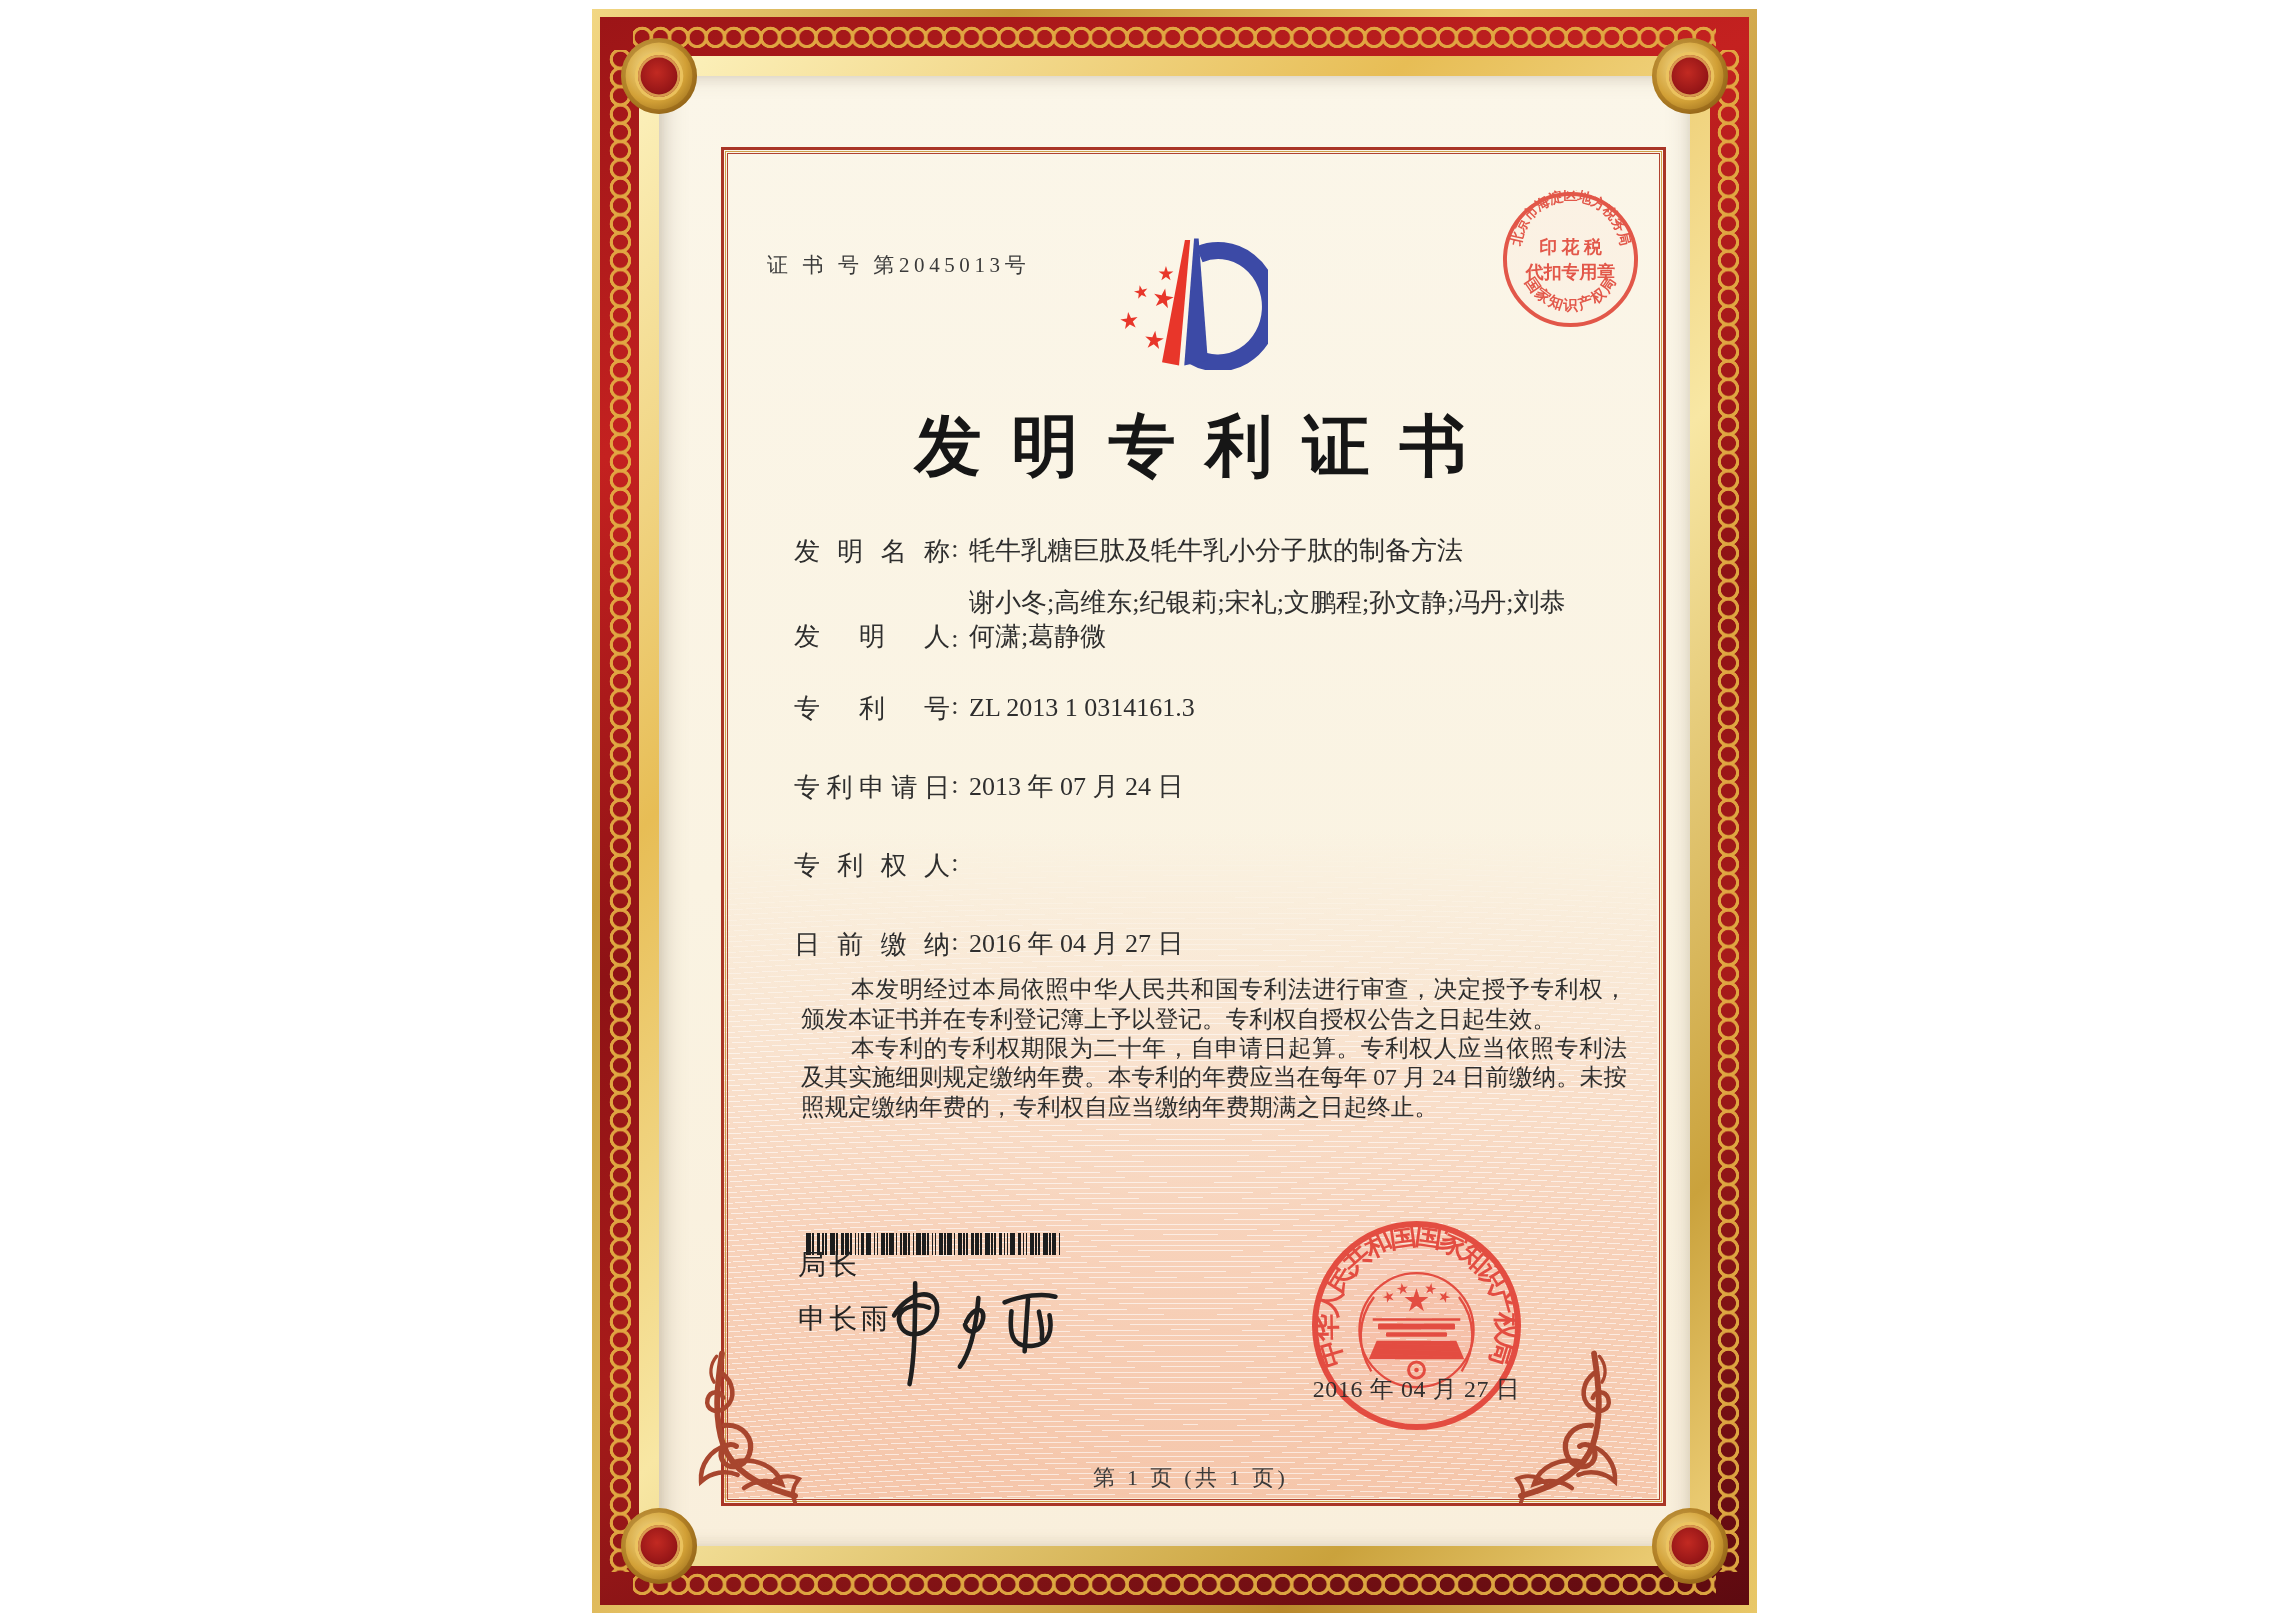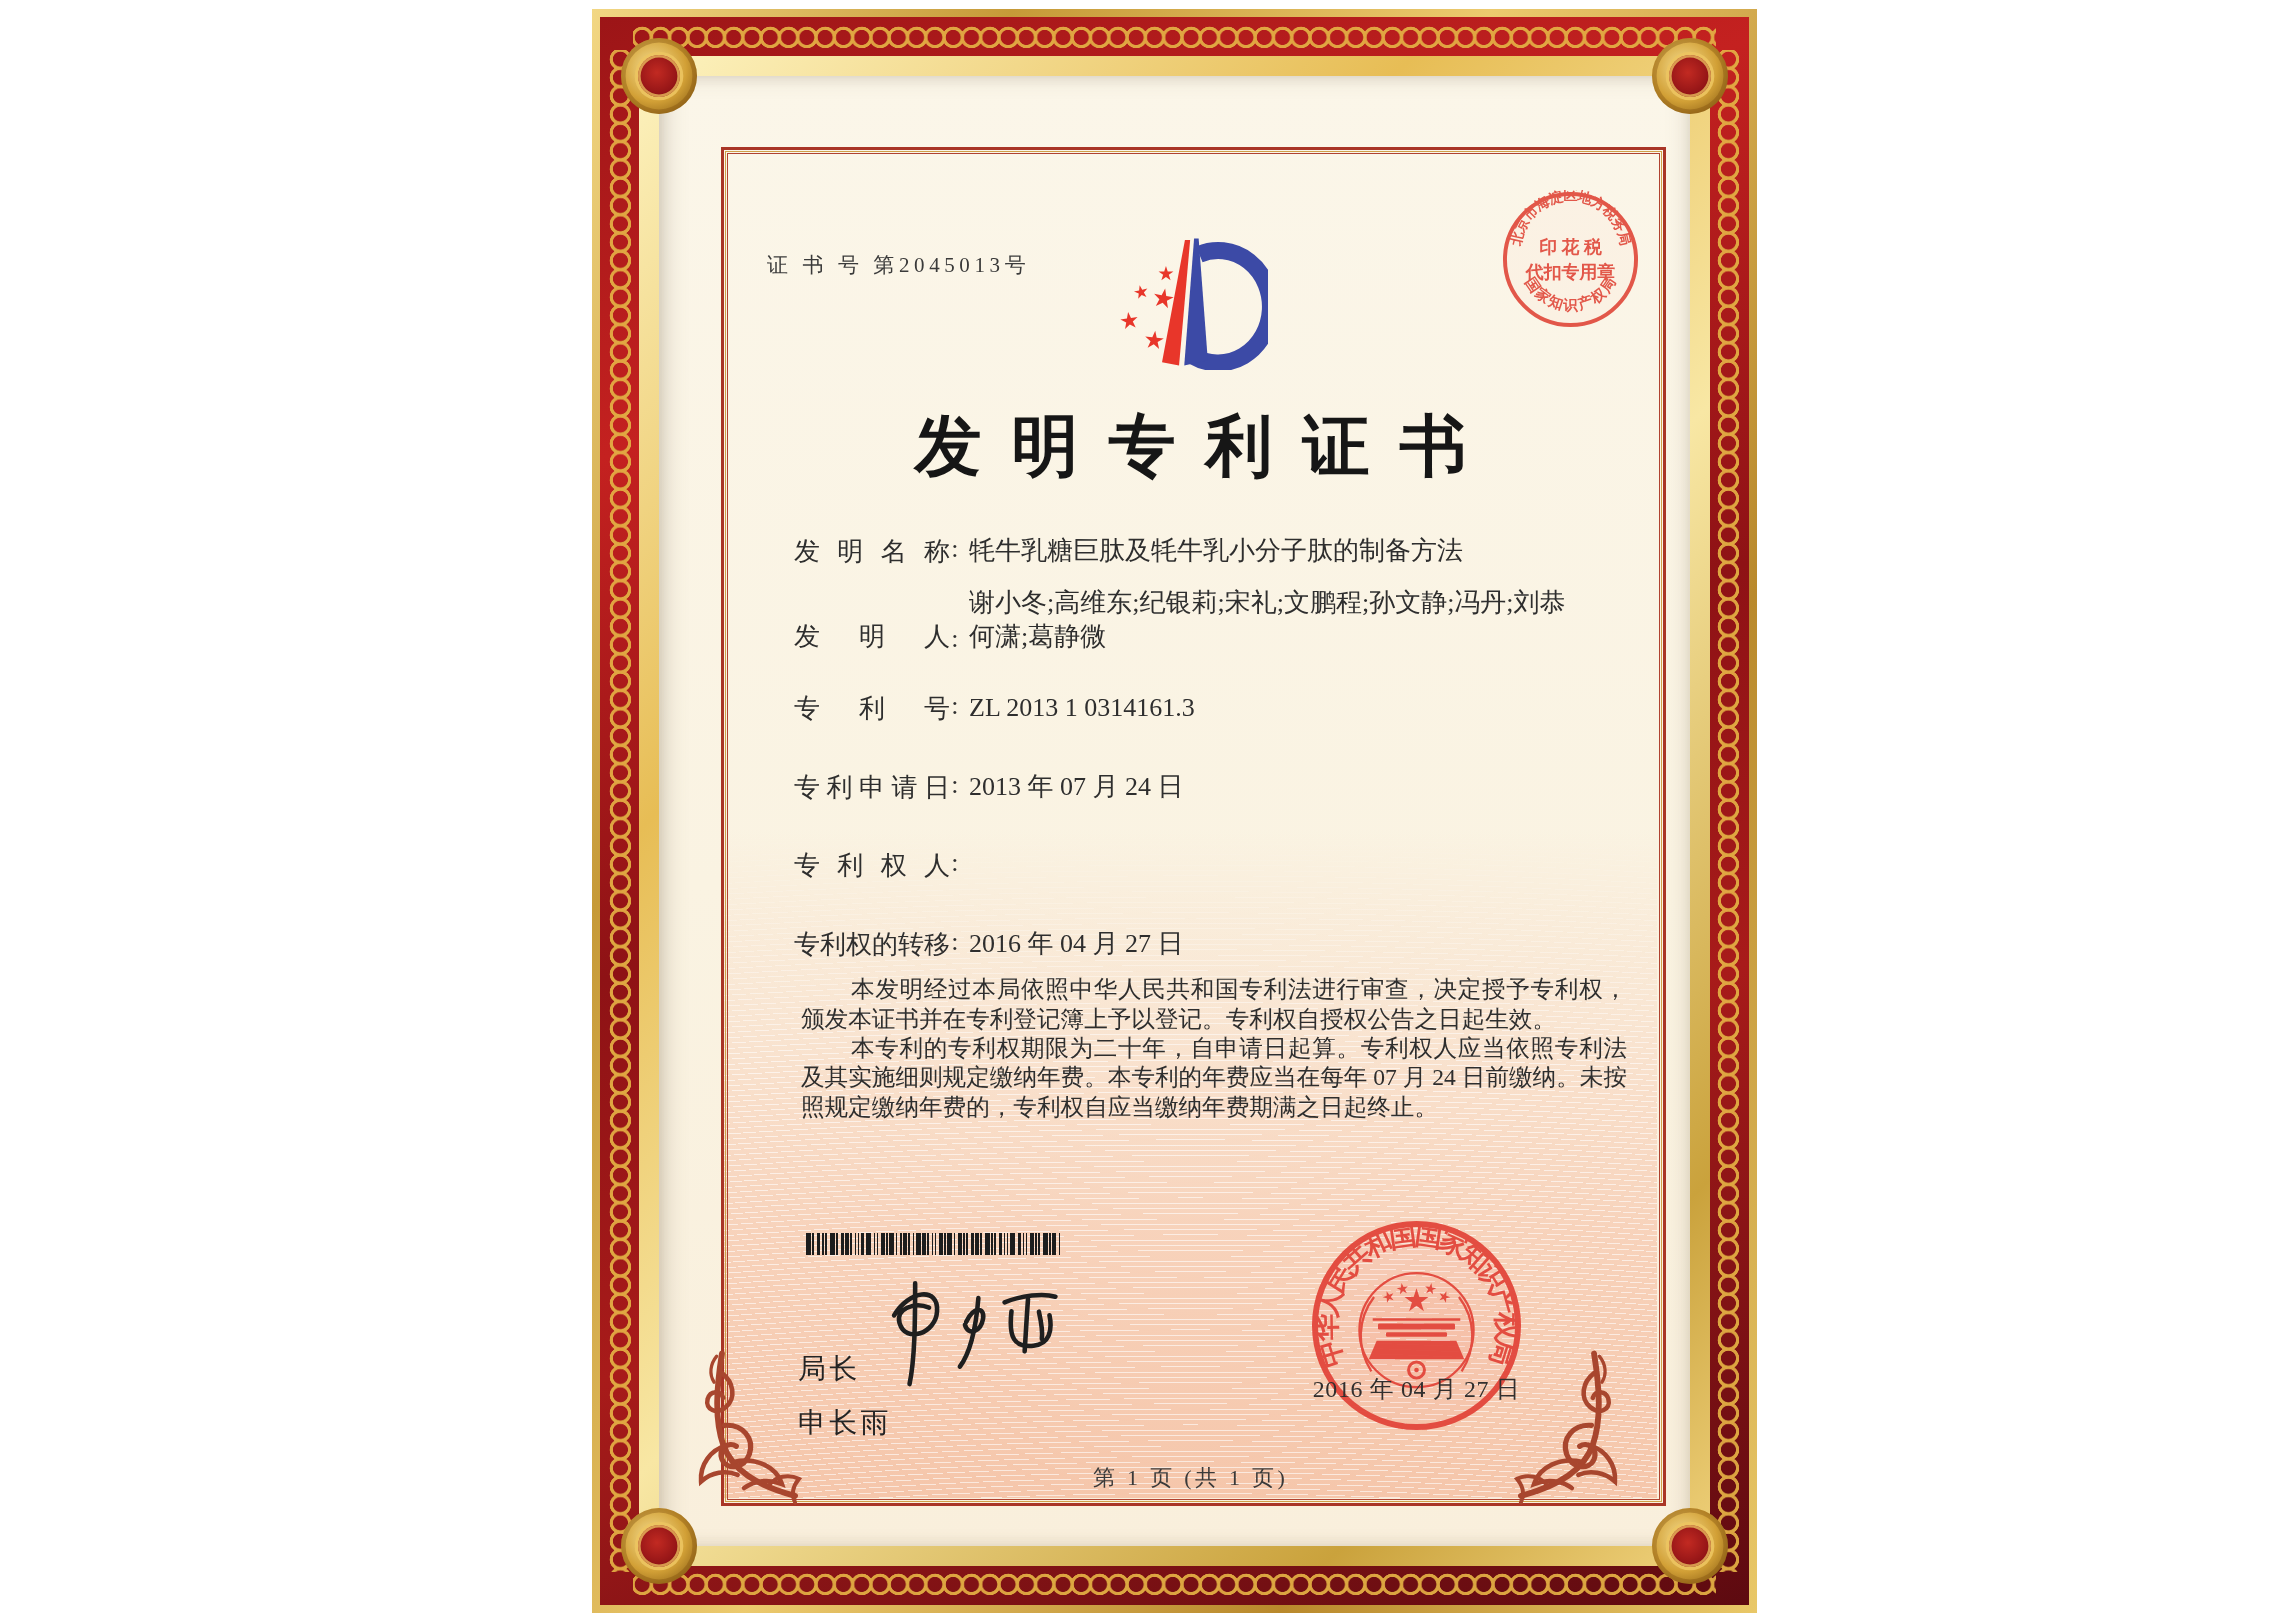--- a/index.html
+++ b/index.html
@@ -59,21 +59,21 @@
   .flabel{display:inline-block;width:156px;text-align:justify;text-align-last:justify;flex:none;}
   .colon{flex:none;margin-left:1.3px;}
   .fvalue{margin-left:10.5px;line-height:34px;}
   .row-name{top:458px;} .row-inventors{top:510px;align-items:flex-end;} .row-patentno{top:615px;}
   .row-filing{top:694px;} .row-patentee{top:772px;} .row-grant{top:851px;}
   .paras{position:absolute;left:142px;top:899px;width:826px;font-size:23.6px;line-height:29.4px;
     color:#2e2e2e;text-align:justify;}
   .paras p{margin:0;text-indent:50px;}
   .barcode{position:absolute;left:147px;top:1157px;width:274px;height:22px;display:flex;align-items:stretch;}
   .barcode span{background:#1d1d1d;display:block;height:100%;}
-  .sig-block{position:absolute;left:139px;top:1274px;font-size:28px;letter-spacing:3.3px;color:#242424;}
+  .sig-block{position:absolute;left:139px;top:1170px;font-size:28px;letter-spacing:3.3px;color:#242424;}
   .sig-block .line2{margin-top:15.7px;}
   .signature{position:absolute;left:216px;top:1200px;width:203px;height:124px;transform:rotate(-2deg);}
   .seal{position:absolute;left:648px;top:1140px;width:219px;height:219px;opacity:.94;}
   .flourish{position:absolute;width:160px;height:173px;color:#a8462e;}
   .flourish-left{left:11.8px;top:1271px;}
   .flourish-right{left:826px;top:1271px;transform:scaleX(-1);}
   .footer{position:absolute;left:62px;top:1387px;width:939px;text-align:center;
     font-size:22px;letter-spacing:3.3px;color:#3a3a3a;}
   svg text{font-family:"Liberation Serif","DejaVu Serif",serif;}
 </style>
@@ -181,21 +181,21 @@
       <div class="row row-filing">
         <span class="flabel">专利申请日</span>
           <span class="colon">:</span>
         <span class="fvalue">2013 年 07 月 24 日</span>
       </div>
       <div class="row row-patentee">
         <span class="flabel">专利权人</span>
           <span class="colon">:</span>
       </div>
       <div class="row row-grant">
-        <span class="flabel">专利权的转移</span>
+        <span class="flabel">日前缴纳</span>
           <span class="colon">:</span>
         <span class="fvalue">2016 年 04 月 27 日</span>
       </div>
 
       <div class="paras">
         <p>本发明经过本局依照中华人民共和国专利法进行审查，决定授予专利权，颁发本证书并在专利登记簿上予以登记。专利权自授权公告之日起生效。</p>
         <p>本专利的专利权期限为二十年，自申请日起算。专利权人应当依照专利法及其实施细则规定缴纳年费。本专利的年费应当在每年 07 月 24 日前缴纳。未按照规定缴纳年费的，专利权自应当缴纳年费期满之日起终止。</p>
       </div>
 
       <div class="barcode" id="barcode">

